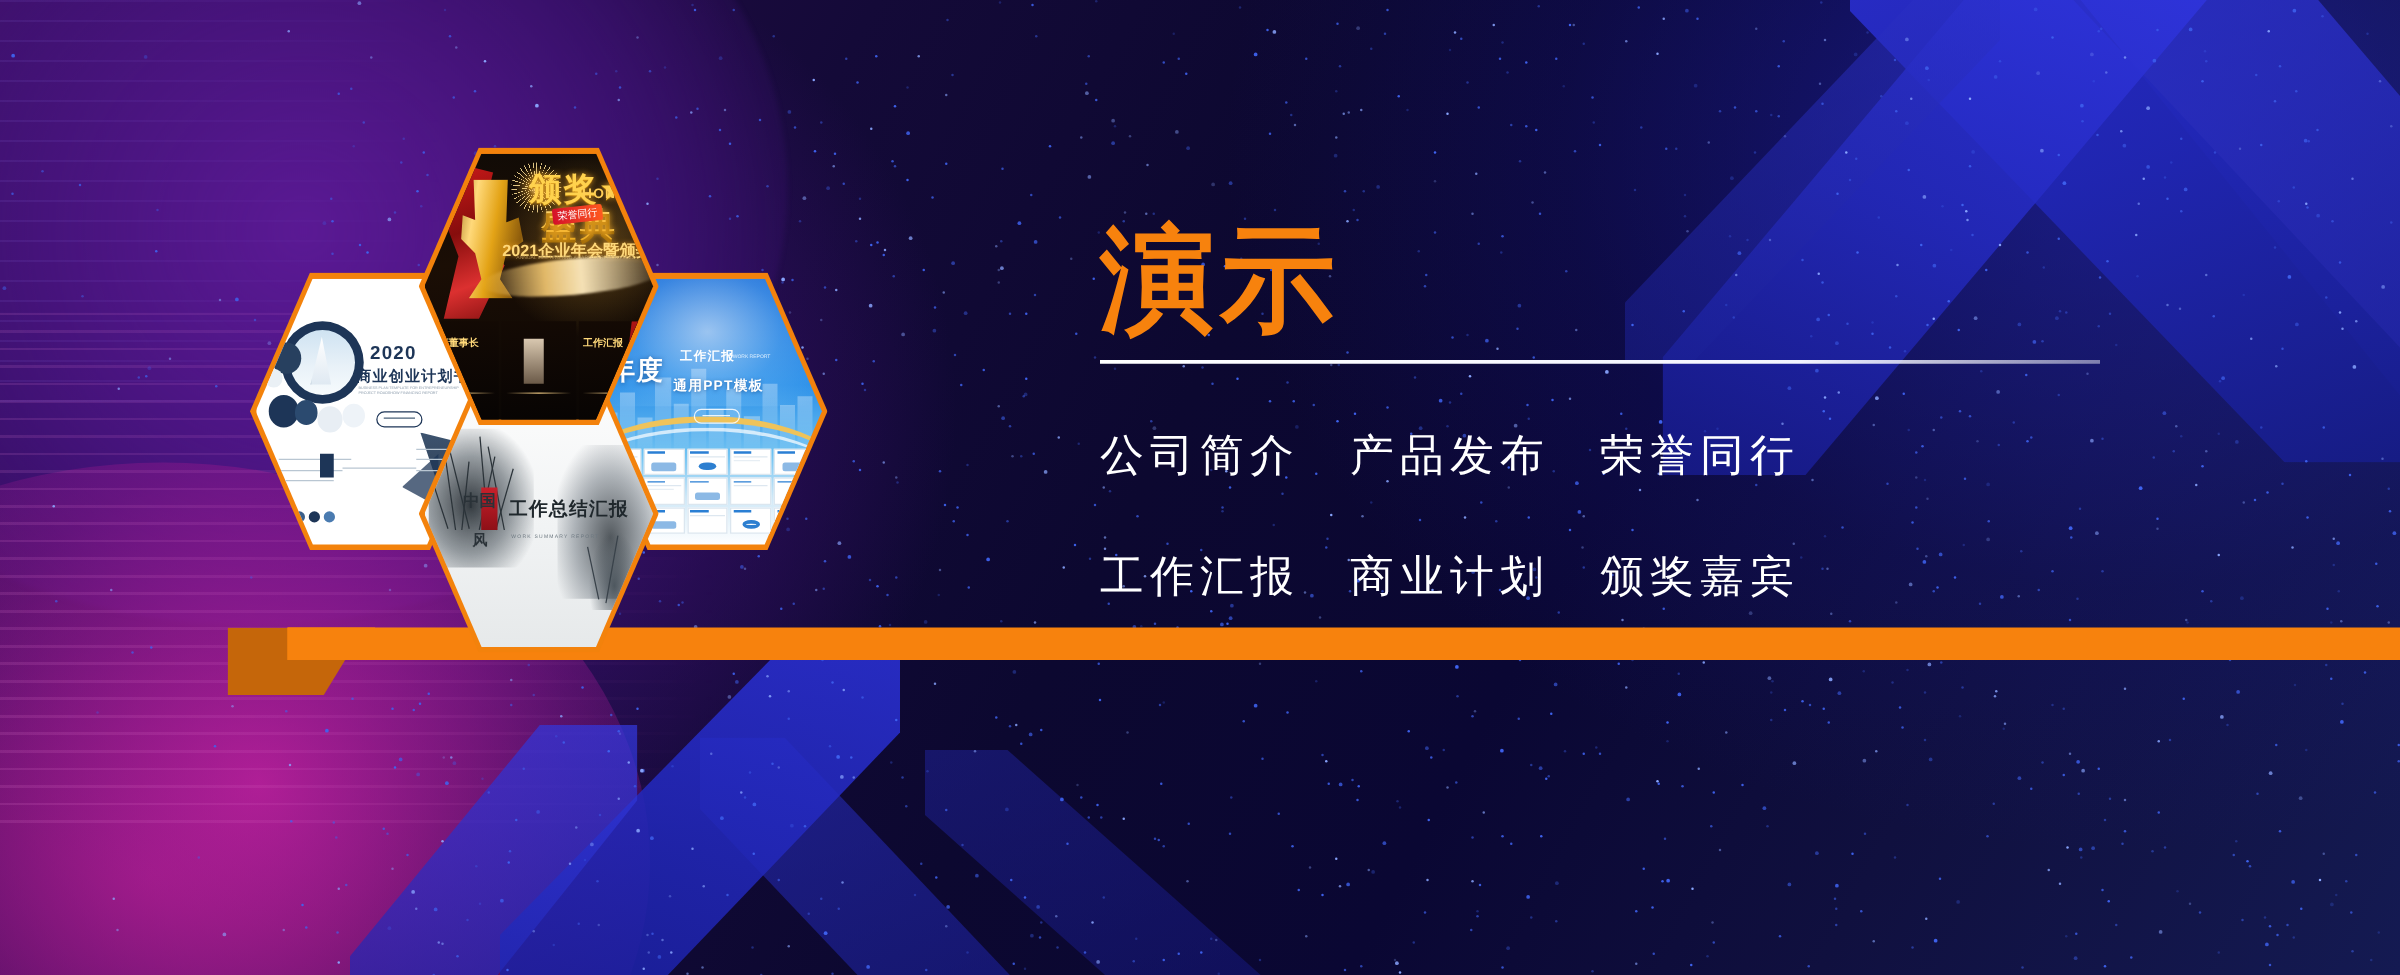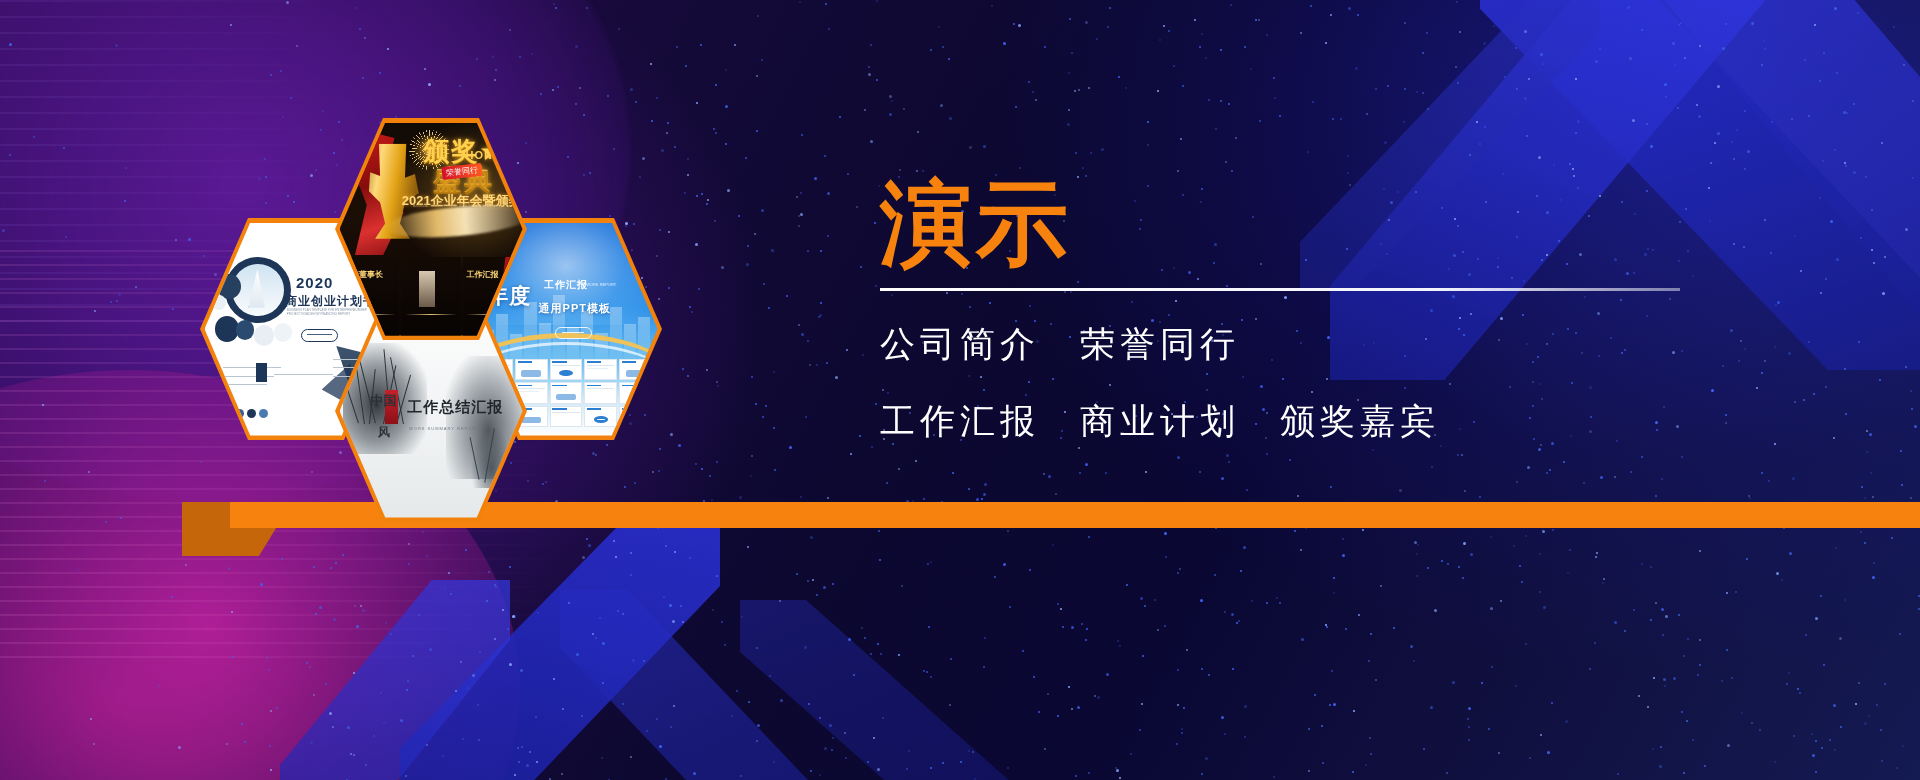--- a/index.html
+++ b/index.html
@@ -278,21 +278,21 @@
   }
   .t-white {
     font-size:72px; font-weight:normal; color:#ffffff; letter-spacing:4px; line-height:1; margin-left:10px;
     font-family:"DejaVu Sans","Liberation Sans",sans-serif;
   }
   #divider { margin-top:18px; width:800px; height:3px;
     background:linear-gradient(90deg,#ffffff 0%, #f2f4ff 70%, rgba(255,255,255,.45) 100%); }
   .tagrow { margin-top:30px; display:flex; gap:40px; }
   .tagrow:first-of-type { margin-top:42px; }
   .tag { font-size:35px; color:#ffffff; letter-spacing:5px; white-space:nowrap;
-    font-family:"DejaVu Sans","Liberation Sans",sans-serif; }
+    font-family:"DejaVu Sans","Liberation Sans",sans-serif;margin-top:20px; }
 
   
   #orange-bar { position:absolute; left:230px; top:502px; width:1690px; height:26px; background:#f7820d; }
   #orange-tail {
     position:absolute; left:182px; top:502px; width:110px; height:54px;
     background:#c5660a; clip-path:polygon(0% 0%, 100% 0%, 70% 100%, 0% 100%);
   }
   #orange-tail2 {
     position:absolute; left:230px; top:502px; width:70px; height:26px; background:#f7820d;
   }
@@ -1877,20 +1877,21 @@
   </div>
 
   <div id="textblock">
     <div id="title-row">
       <span class="t-orange">演示</span>
     </div>
     <div id="divider"></div>
 
     <div class="tagrow">
       <span class="tag">公司简介</span>
+      <span class="tag">产品发布</span>
       <span class="tag">荣誉同行</span>
     </div>
 
     <div class="tagrow">
       <span class="tag">工作汇报</span>
       <span class="tag">商业计划</span>
       <span class="tag">颁奖嘉宾</span>
     </div>
   </div>
 

